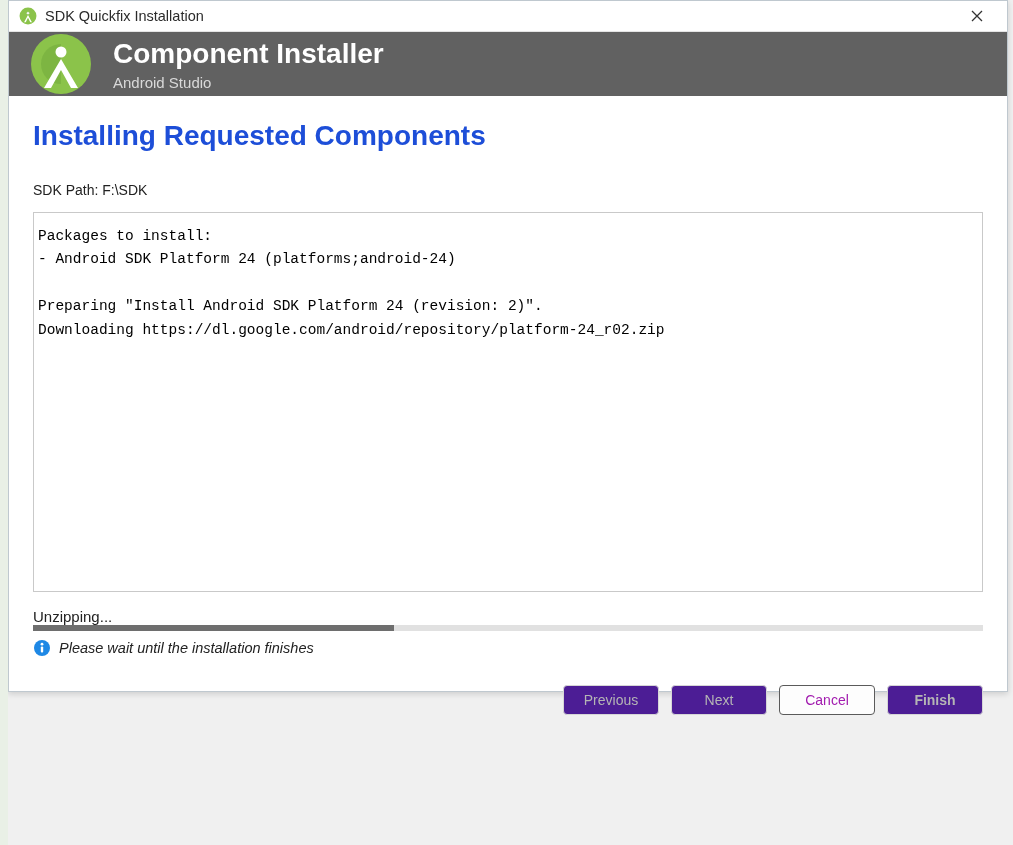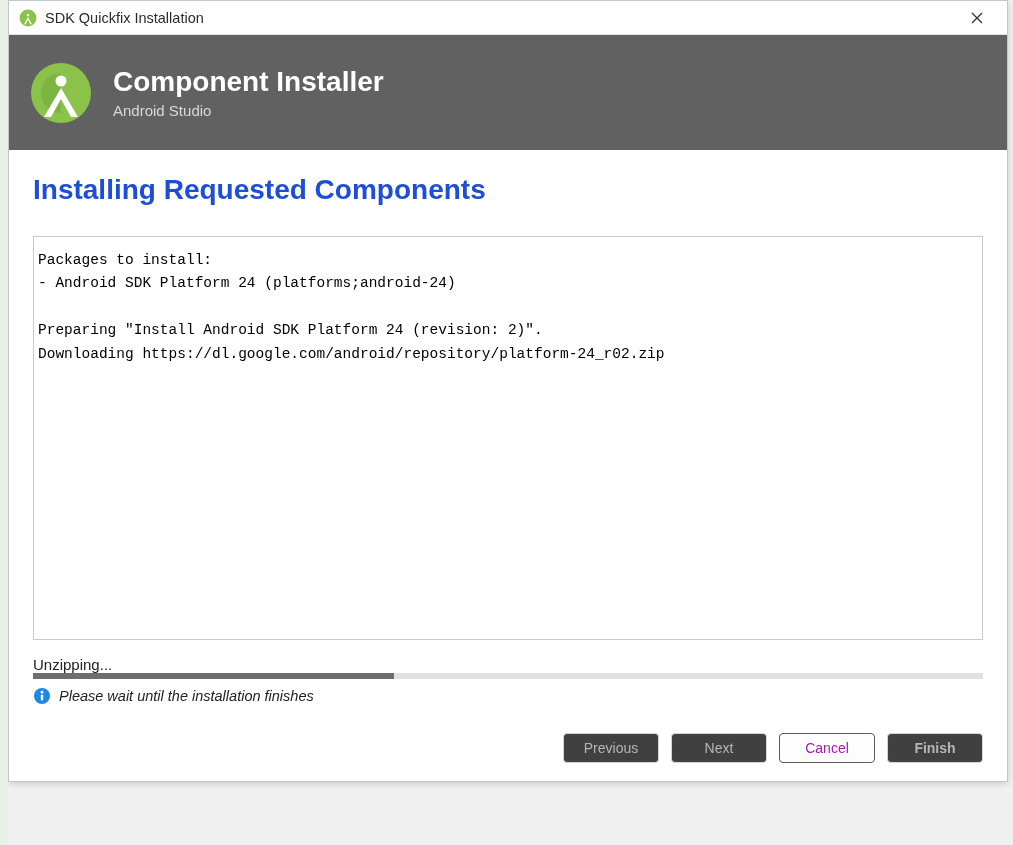--- a/index.html
+++ b/index.html
@@ -5,21 +5,21 @@
     * { margin: 0; padding: 0; box-sizing: border-box; }
     body {
       font-family: "Segoe UI", Tahoma, sans-serif;
       background: #f0f0f0;
       width: 1013px;
       height: 845px;
       overflow: hidden;
     }
     .window {
       width: 1000px;
-      height: 782px;
+      height: 692px;
       margin-left: 8px;
       background: #ffffff;
       border: 1px solid #bfc8cf;
       display: flex;
       flex-direction: column;
       box-shadow: 0 2px 6px rgba(0,0,0,0.15);
     }
     .titlebar {
       height: 34px;
       background: #ffffff;
@@ -148,21 +148,21 @@
       font-size: 14px;
       color: #333;
       display: flex;
       align-items: center;
       justify-content: center;
       cursor: pointer;
     }
     .btn.disabled {
       color: #b5b5b5;
       border-color: #d6d6d6;
-      background: #404040;
+      background: #4c1d95;
       cursor: default;
     }
     .btn.cancel {
       border-color: #5a5a5a;
       color: #a21caf;
       font-weight: 400;
     }
     .btn.finish {
       color: #b5b5b5;
       font-weight: 700;
@@ -208,20 +208,21 @@
       </svg>
     </span>
     <div class="banner-text">
       <h1>Component Installer</h1>
       <div class="sub">Android Studio</div>
     </div>
   </div>
 
   <div class="content">
     <h2>Installing Requested Components</h2>
+    <div class="sdk-path">SDK Path:   F:\SDK</div>
     <div class="log-box">Packages to install:
 - Android SDK Platform 24 (platforms;android-24)
 
 Preparing "Install Android SDK Platform 24 (revision: 2)".
 Downloading https://dl.google.com/android/repository/platform-24_r02.zip</div>
 
     <div class="progress-section">
       <div class="progress-label">Unzipping...</div>
       <div class="progress-bar">
         <div class="progress-fill" style="width: 38%;"></div>

